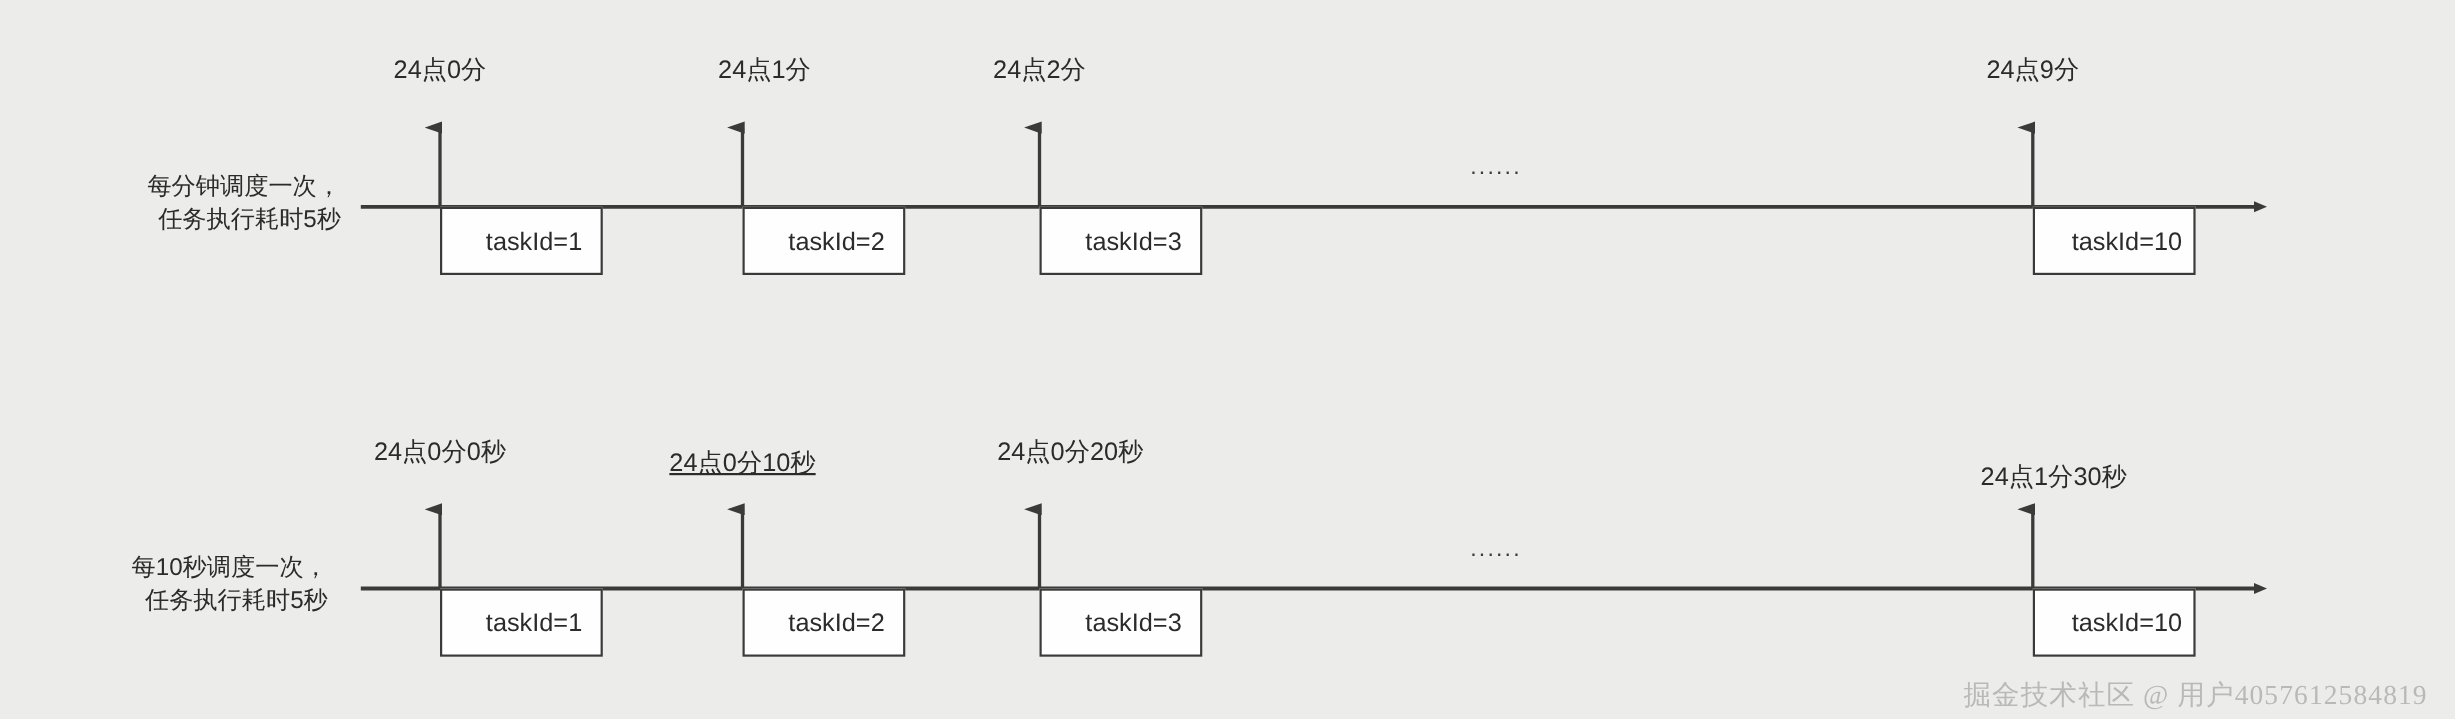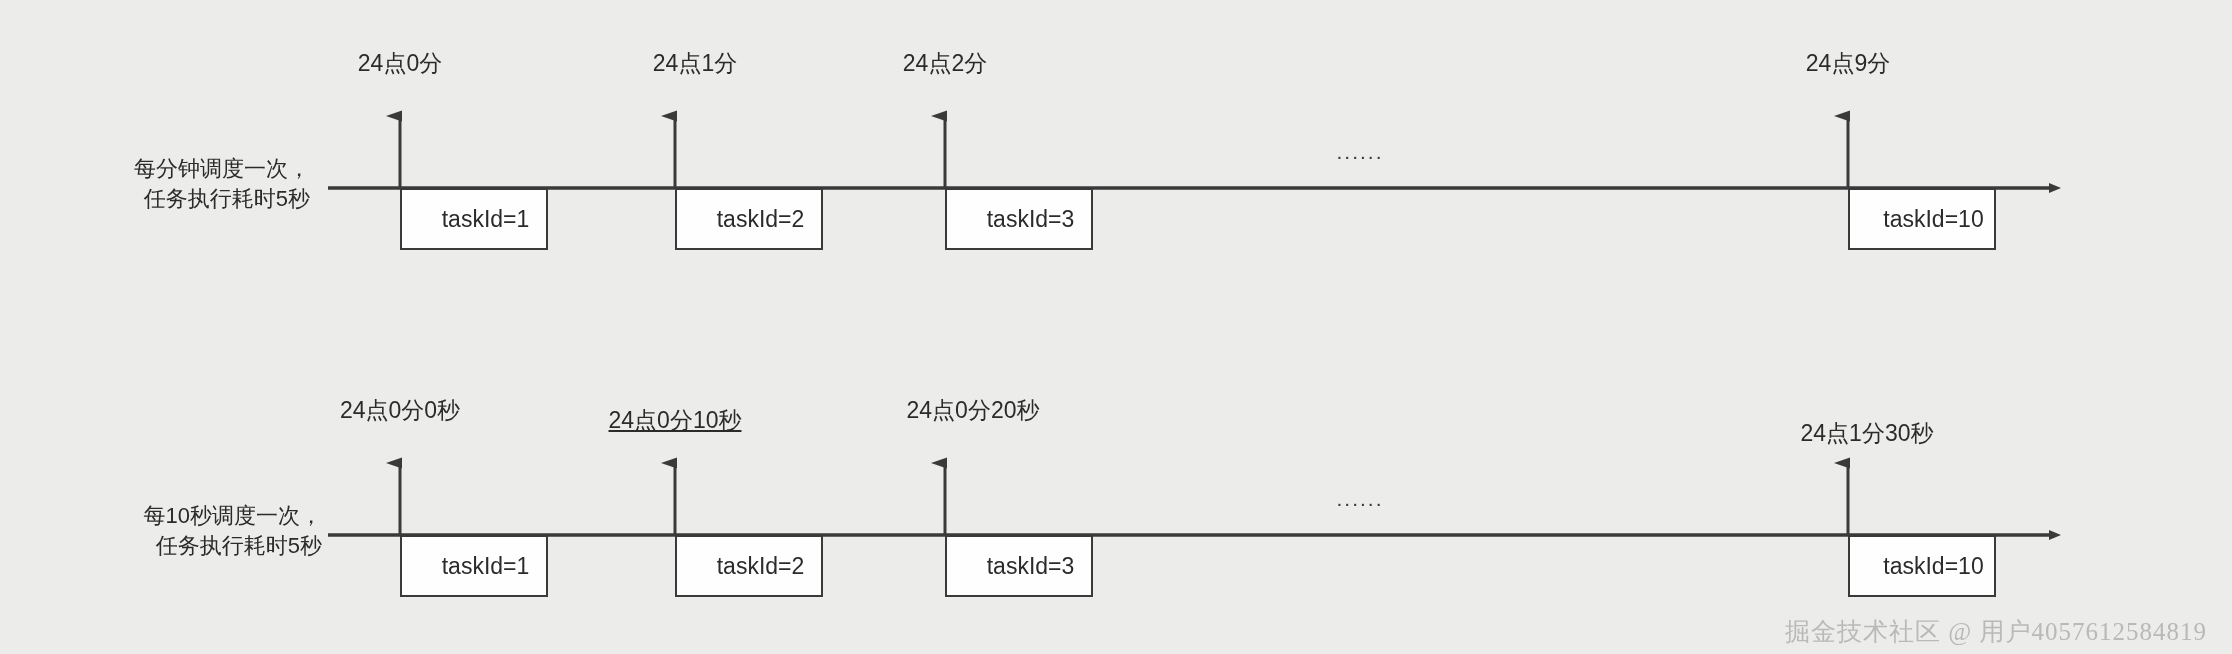--- a/index.html
+++ b/index.html
@@ -112,21 +112,21 @@
         <span>taskId=2</span>
       </div>
       <div class="tick-label" style="left: 945px; top: 48px;">24点2分</div>
       <div class="task-box" style="left: 945px; top: 188px; width: 148px; height: 62px;">
         <span>taskId=3</span>
       </div>
       <div class="tick-label" style="left: 1848px; top: 48px;">24点9分</div>
       <div class="task-box" style="left: 1848px; top: 188px; width: 148px; height: 62px;">
         <span>taskId=10</span>
       </div>
-      <div class="row-label" style="left: 72px; width: 250px; top: 501px;"><span class="l1">每10秒调度一次，</span><span class="l2">任务执行耗时5秒</span></div>
+      <div class="row-label" style="left: 48px; width: 250px; top: 501px;"><span class="l1">每10秒调度一次，</span><span class="l2">任务执行耗时5秒</span></div>
       <div class="ellipsis" style="left: 1360px; top: 487px;">......</div>
       <div class="tick-label" style="left: 400px; top: 395px;">24点0分0秒</div>
       <div class="task-box" style="left: 400px; top: 535px; width: 148px; height: 62px;">
         <span>taskId=1</span>
       </div>
       <div class="tick-label" style="left: 675px; top: 405px; text-decoration: underline;">24点0分10秒</div>
       <div class="task-box" style="left: 675px; top: 535px; width: 148px; height: 62px;">
         <span>taskId=2</span>
       </div>
       <div class="tick-label" style="left: 973px; top: 395px;">24点0分20秒</div>

